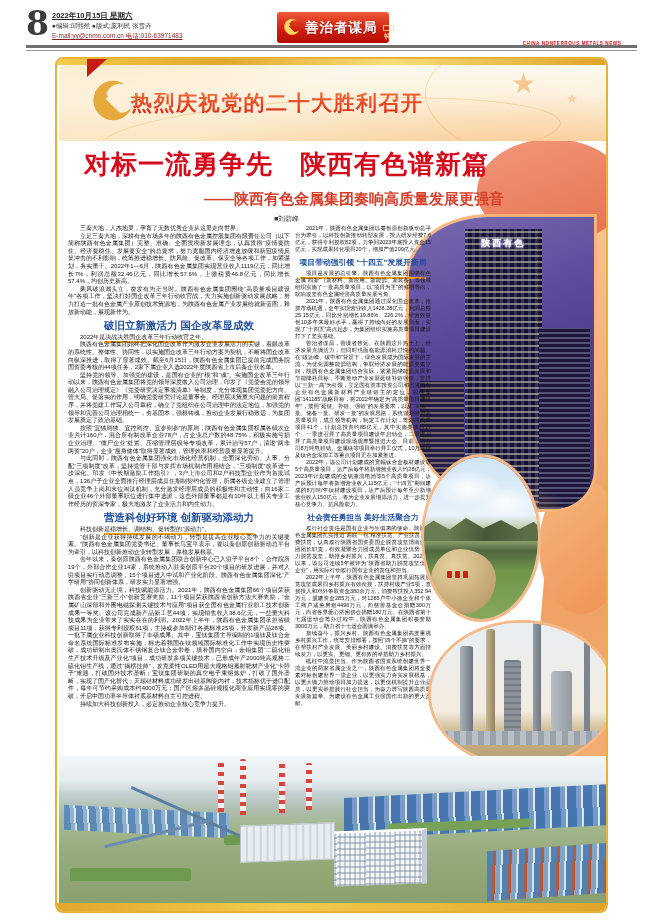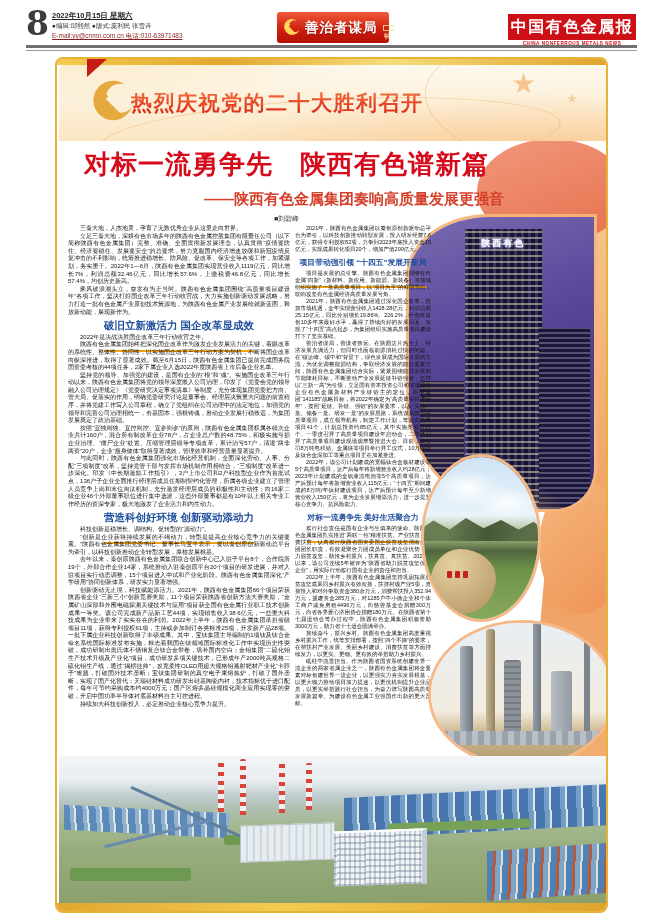--- a/index.html
+++ b/index.html
@@ -67,21 +67,21 @@
       font-size:7px;color:#3a3a3a;}
 
   
   .col{position:absolute;top:166px;text-align:justify;color:#151515;z-index:3;}
   .col p{margin:0;text-indent:2em;}
   .col1{left:11px;width:222px;font-size:6px;line-height:7.6px;}
   .col2{left:238px;width:136px;font-size:5.5px;line-height:7px;}
   .sec-title{display:block;text-align:center;font-weight:bold;color:#1f4e9c;margin:6px 0 4px;}
   .col1 .sec-title{font-size:10.5px;}
   .col2 .sec-title{font-size:7.8px;}
-  .sec-title span{border-bottom:2px solid #f0a212;padding-bottom:19px;}
+  .sec-title span{border-bottom:2px solid #f0a212;padding-bottom:10px;}
 
   
   .salmon-blob{position:absolute;left:420px;top:80px;width:150px;height:105px;z-index:1;
       border-radius:50%;background:linear-gradient(160deg,#f2977b,#e5704c);}
   .swoosh{position:absolute;left:495px;top:150px;width:115px;height:565px;z-index:0;
       border-radius:70px;transform:rotate(5deg);
       background:linear-gradient(180deg,#f7c490,#ef9e60 60%,#f3ae72);}
   .crescent{position:absolute;left:482px;top:420px;width:85px;height:135px;z-index:2;
       border-radius:50%;background:linear-gradient(140deg,#f6b67d,#ee9354);}
 
@@ -178,21 +178,20 @@
   <div class="special">
     <svg class="emb" viewBox="0 0 100 100">
       <path d="M72 16 A36 36 0 1 0 84 58 A27 27 0 1 1 72 16 Z" fill="#ffd75e"></path>
       <path d="M26 20 l16 16 -9 9 -16 -16 z" fill="#ffd75e"></path>
       <rect x="42" y="38" width="9" height="44" rx="3" transform="rotate(-45 46 60)" fill="#ffd75e"></rect>
     </svg>
     <span class="stxt">善治者谋局</span>
     <span class="tag">特刊</span>
   </div>
 
-  <div class="masthead">中国有色金属报</div>
   <div class="masthead-sub">CHINA NONFERROUS METALS NEWS</div>
   <div class="rule1"></div>
   <div class="rule2"></div>
 
   <div class="frame">
     <div class="goldbar-top"></div>
     <div class="fold"></div>
 
     <div class="celebrate">
       <div class="swirl"></div>
@@ -229,21 +228,21 @@
       <p>持续加大科技创新投入，必定推动企业核心竞争力提升。</p>
     </div>
 
     <div class="col col2">
       <p>2021年，陕西有色金属集团以秦创原创新驱动总平台为牵引，以科技创新推动转型发展，投入研发经费7.6亿元，获得专利授权82项，力争到2023年底投入资金15亿元，实现成果转化项目20个，增加产值200亿元。</p>
       <div class="sec-title"><span>项目带动强引领 “十四五”发展开新局</span></div>
       <p>项目是发展的总引擎。陕西有色金属集团围绕有色金属“四新”（新材料、新应用、新能源、新装备）等领域组织实施了一批高质量项目，以“项目为王”的鲜明导向，吹响攻坚有色金属经济高质量发展号角。</p>
       <p>2021年，陕西有色金属集团通过深化国企改革，抢抓市场机遇，全年实现营业收入1428.28亿元，利润总额25.15亿元，同比分别增长19.86%、226.2%，经营效益创10多年来最好水平，赢得了持续向好的发展局面，实现了“十四五”高点起步，为集团组织实施高质量项目建设打下了坚实基础。</p>
       <p>善治者谋局，善谋者致远。在陕西这片热土上，经济发展充满活力，但同时也面临能源消耗过快的问题。在“碳达峰、碳中和”背景下，绿色发展成为国际发展的主流，为优化调整能源结构，争取经济发展的能源要素空间，陕西有色金属集团结合实际，紧紧围绕能源发展和节能降耗目标，不断推动产业发展延链补链强链，坚持以“三新一高”为引领，立足国有资本投资公司和省属国有企业有色金属新材料产业链链主的定位，围绕集团“141185”战略目标，将2022年确定为“高质量项目建设年”，按照“延链、补链、强链”的发展要求，以及“实施一批、储备一批、研发一批”的发展思路，系统谋划推进高质量项目，成立领导机构，制定工作计划，筹划高质量项目41个，计划总投资约85亿元，其中实施类项目17个。一季度召开了高质量项目建设年启动会，二季度召开了高质量项目建设现场观摩暨推进大会。目前，该公司8万吨电积钴、金属镁等项目举行开工仪式，10万吨钛及钛合金深加工等重点项目正在加紧推进。</p>
       <p>2022年，该公司计划建成的宽幅钛合金板材建设等5个高质量项目，达产后每年将新增营业收入约28亿元；2023年计划建成的全钒液流电池等5个高质量项目，达产后预计每年将新增营业收入115亿元；“十四五”期间建成的8万吨/年钛材建设项目，达产后预计每年至少新增营业收入150亿元，将为企业发展增添活力，进一步提升核心竞争力、抗风险能力。</p>
-      <div class="sec-title"><span>对标一流勇争先 美好生活聚合力</span></div>
+      <div class="sec-title"><span>社会责任勇担当 美好生活聚合力</span></div>
       <p>履行社会责任是国有企业与生俱来的使命。陕西有色金属集团扎实推进“两联一包”精准扶贫、产业扶贫、消费扶贫，认真履行陕西省国资委国企脱贫攻坚渭南合力团团长职责，有效凝聚合力团成员单位和企业优势，聚力脱贫攻坚，助推乡村振兴，扶真贫、真扶贫。2021年以来，该公司连续5年被评为“陕西省助力脱贫攻坚优秀企业”，用实际行动履行国有企业的责任和担当。</p>
       <p>2022年上半年，陕西有色金属集团坚持巩固拓展脱贫攻坚成果同乡村振兴有效衔接，扶持村级产业5项，直接投入和对外争取资金380余万元，消费帮扶投入352.94万元，援建资金285万元，对1285户中小微企业和个体工商户减免房租4496万元，向慈善基金会捐赠300万元，向省各界爱心济困协会捐赠180万元。在陕西省第十七届运动会筹办过程中，陕西有色金属集团积极赞助3000万元，助力省十七运会圆满举办。</p>
       <p>接续奋斗，振兴乡村。陕西有色金属集团高度重视乡村振兴工作，统筹安排部署，按照“四个不摘”的要求，在帮扶村产业发展、美丽乡村建设、消费扶贫等方面持续发力，以更实、更细、更有效的举措助力乡村振兴。</p>
       <p>砥柱中流显担当。作为陕西省国资系统创建世界一流企业的两家省属企业之一，陕西有色金属集团将全要素对标创建世界一流企业，以更强实力夯实发展根基，以更大魄力推动项目加力提速，以更优机制提升企业品质，以更实举措践行社会担当，为奋力谱写陕西高质量发展新篇章、为建设有色金属工业强国作出新的更大贡献。</p>
     </div>
 
     <div class="swoosh"></div>
     <div class="salmon-blob"></div>
     <div class="crescent"></div>
 

